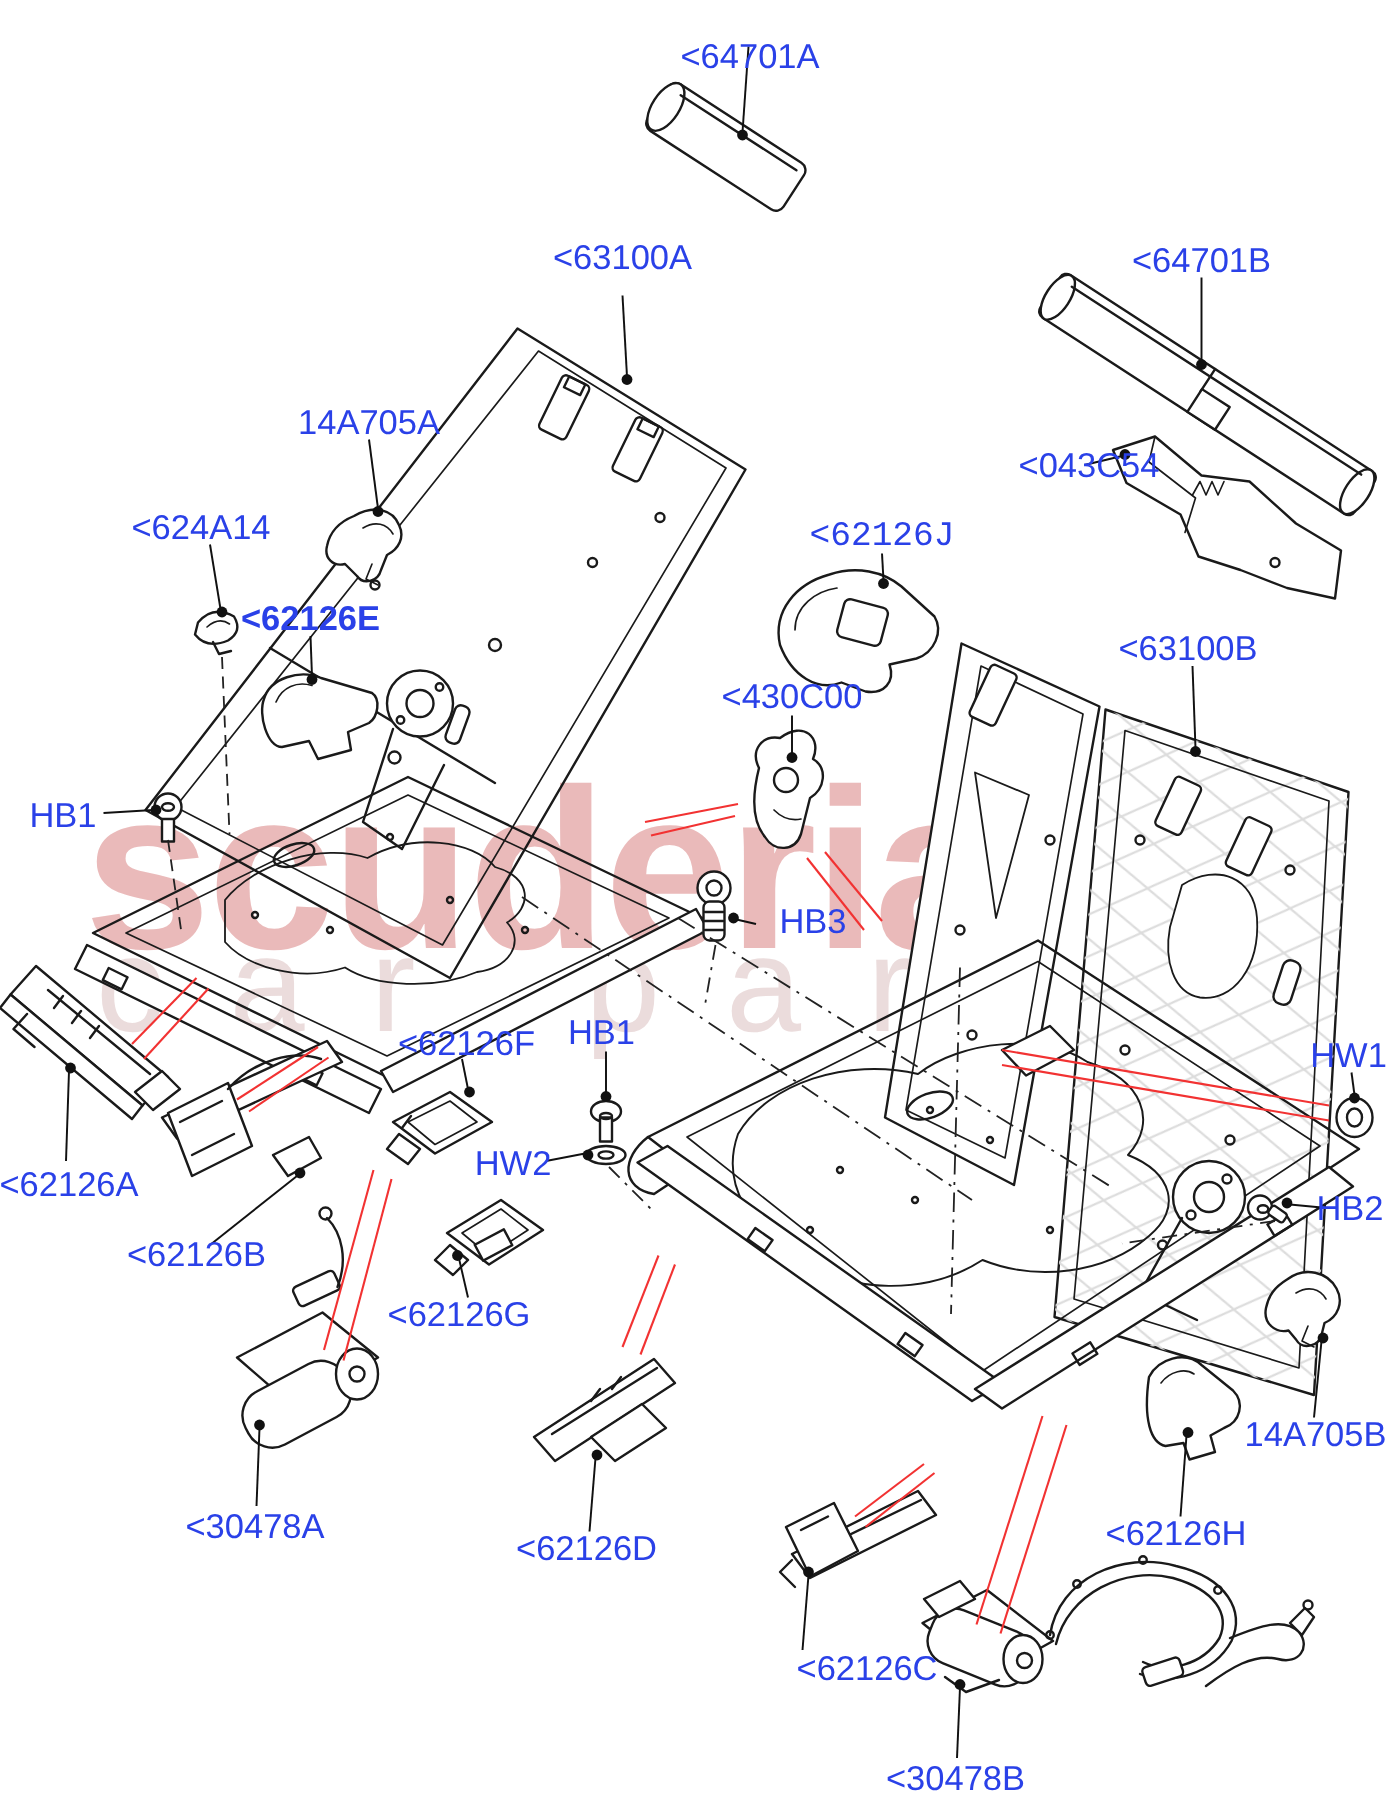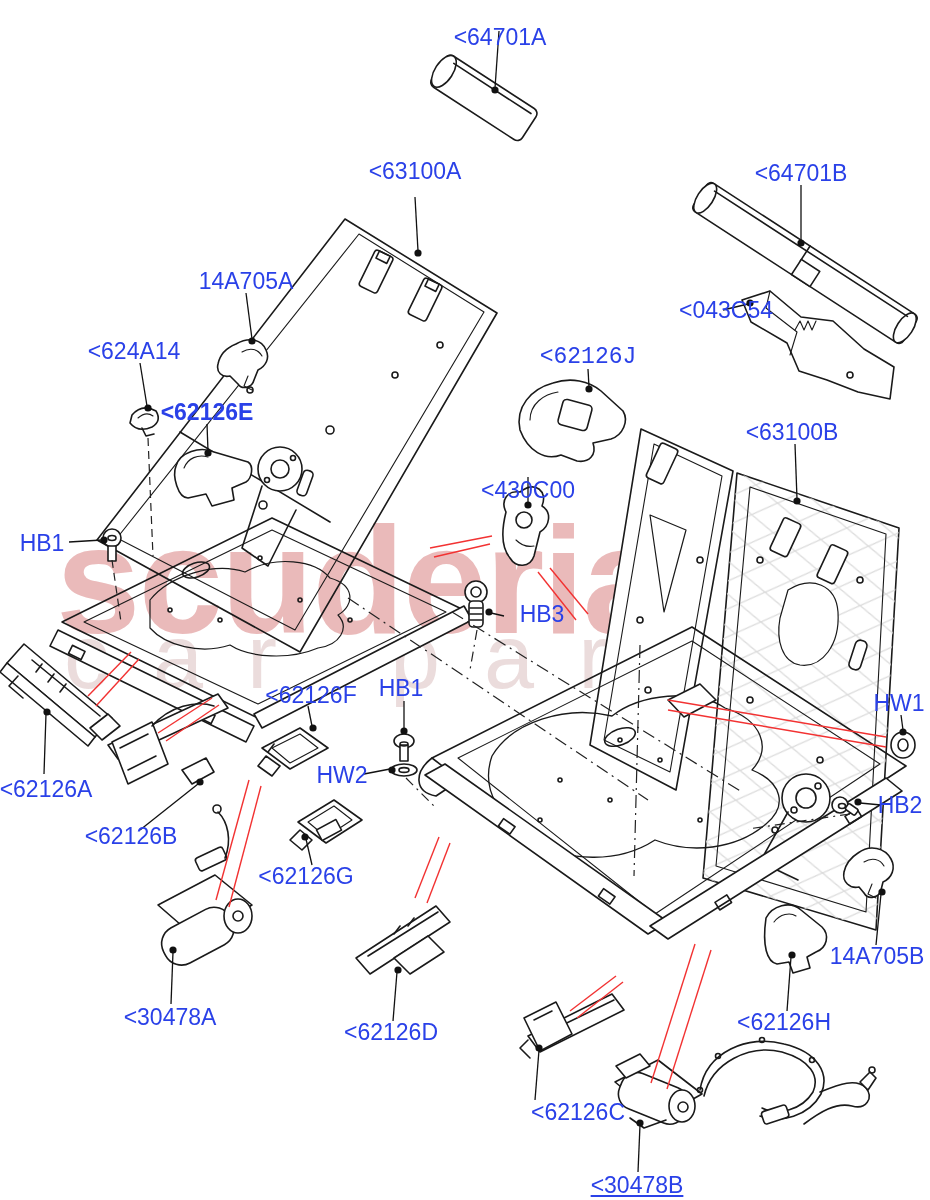--- a/index.html
+++ b/index.html
@@ -422,31 +422,31 @@
 
   <div class="lbl" style="left:500px;top:8px;margin-top:18px;">&lt;64701A</div>
   <div class="lbl" style="left:415px;top:160px;">&lt;63100A</div>
   <div class="lbl" style="left:246px;top:270px;">14A705A</div>
   <div class="lbl" style="left:134px;top:340px;">&lt;624A14</div>
   <div class="lbl" style="left:207px;top:401px;font-weight:bold;">&lt;62126E</div>
   <div class="lbl" style="left:588px;top:346px;font-family:Liberation Mono, monospace;">&lt;62126J</div>
   <div class="lbl" style="left:801px;top:162px;">&lt;64701B</div>
   <div class="lbl" style="left:682px;top:299px;margin-left:44px;">&lt;043C54</div>
   <div class="lbl" style="left:792px;top:421px;">&lt;63100B</div>
-  <div class="lbl" style="left:528px;top:453px;margin-top:26px;">&lt;430C00</div>
+  <div class="lbl" style="left:528px;top:453px;">&lt;430C00</div>
   <div class="lbl" style="left:42px;top:532px;">HB1</div>
   <div class="lbl" style="left:542px;top:603px;">HB3</div>
   <div class="lbl" style="left:899px;top:692px;">HW1</div>
   <div class="lbl" style="left:311px;top:684px;">&lt;62126F</div>
   <div class="lbl" style="left:401px;top:677px;">HB1</div>
   <div class="lbl" style="left:342px;top:764px;">HW2</div>
   <div class="lbl" style="left:900px;top:794px;">HB2</div>
   <div class="lbl" style="left:46px;top:778px;">&lt;62126A</div>
   <div class="lbl" style="left:131px;top:825px;">&lt;62126B</div>
   <div class="lbl" style="left:306px;top:865px;">&lt;62126G</div>
   <div class="lbl" style="left:877px;top:945px;">14A705B</div>
   <div class="lbl" style="left:170px;top:1006px;">&lt;30478A</div>
   <div class="lbl" style="left:391px;top:1021px;">&lt;62126D</div>
   <div class="lbl" style="left:784px;top:1011px;">&lt;62126H</div>
   <div class="lbl" style="left:534px;top:1101px;margin-left:44px;">&lt;62126C</div>
-  <div class="lbl" style="left:637px;top:1174px;text-decoration:underline;">&lt;30478B</div>
+  <div class="lbl" style="left:637px;top:1174px;">&lt;30478B</div>
 
 </div>
 
 </body></html>

